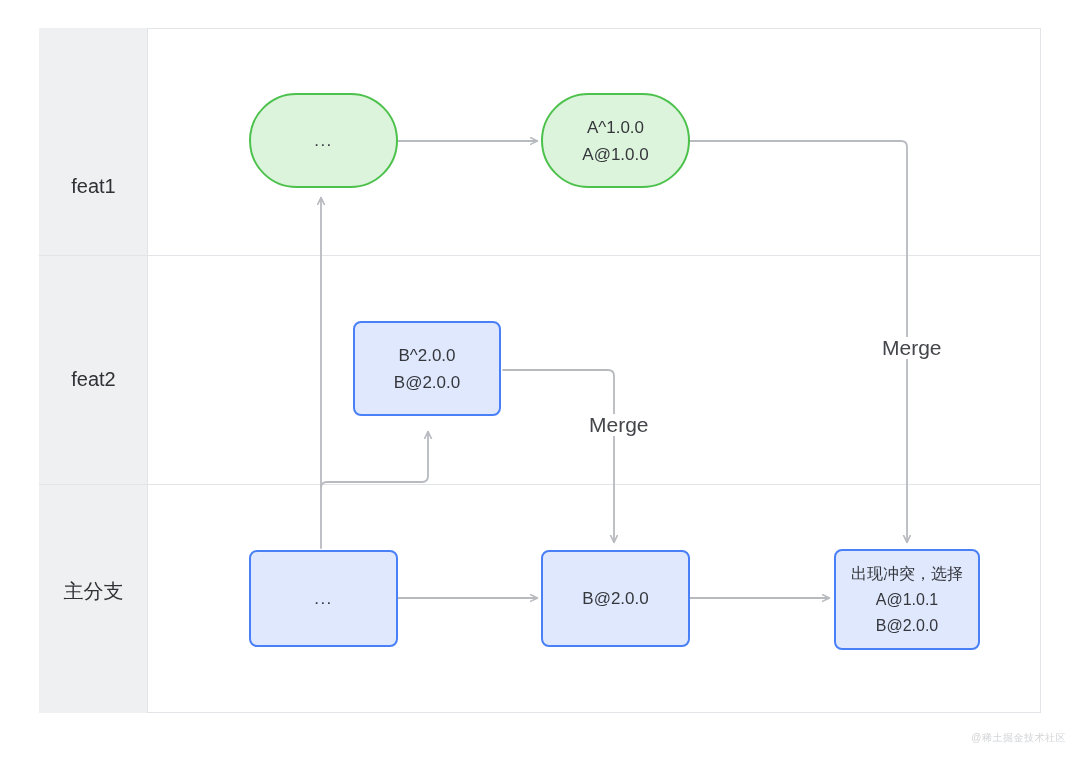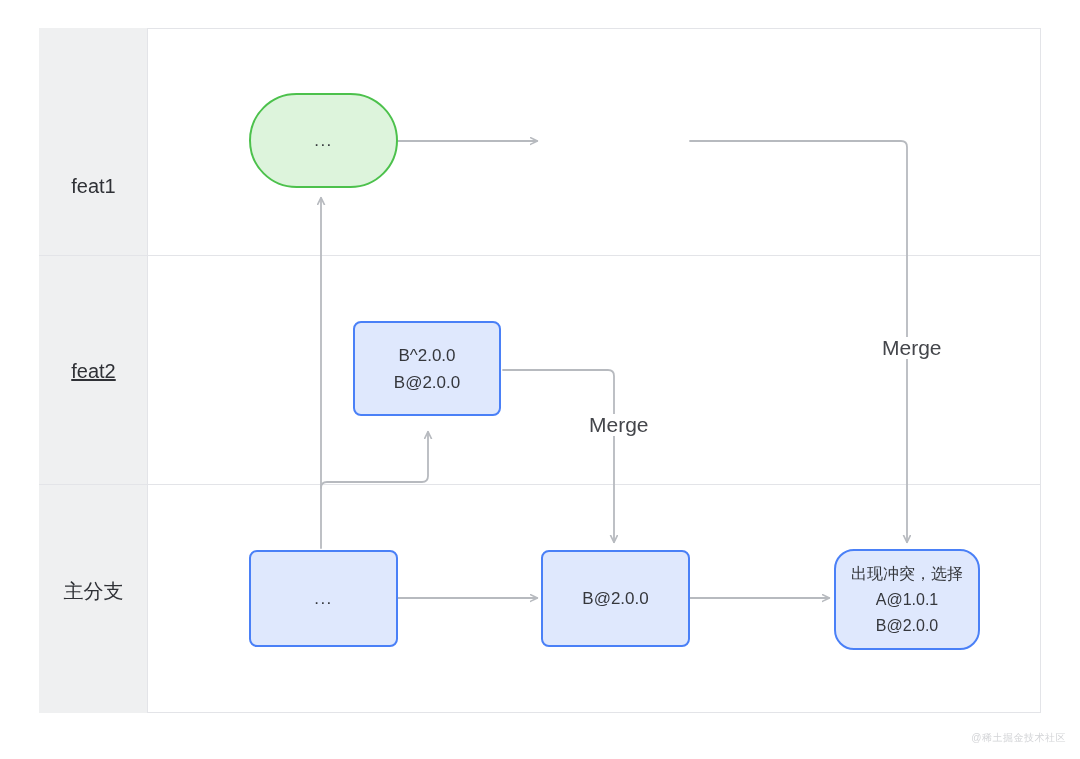--- a/index.html
+++ b/index.html
@@ -115,21 +115,21 @@
 <body>
 
 <div id="stage">
 
   <div class="frame"></div>
   <div class="lane-col"></div>
   <div class="row-divider" style="top:255px;"></div>
   <div class="row-divider" style="top:484px;"></div>
 
   <div class="lane-label" style="top:131px;margin-top:44px;">feat1</div>
-  <div class="lane-label" style="top:360px;text-decoration:underline;">feat2</div>
+  <div class="lane-label" style="top:368px;">feat2</div>
   <div class="lane-label" style="top:580px;">主分支</div>
 
   <div class="conn" style="left:0;top:0;width:1080px;height:759px;">
     <svg width="1080" height="759" viewBox="0 0 1080 759">
       <defs>
         <marker id="arrowhead" markerWidth="10" markerHeight="10" refX="7.2" refY="4" orient="auto" markerUnits="userSpaceOnUse">
           <path d="M0.6,0.6 L7.6,4 L0.6,7.4" fill="none" stroke="#b7babf" stroke-width="1.6" stroke-linecap="round" stroke-linejoin="round"></path>
         </marker>
       </defs>
       <g fill="none" stroke="#b7babf" stroke-width="1.8" stroke-linecap="round" stroke-linejoin="round">
@@ -151,35 +151,39 @@
     </svg>
   </div>
 
   <div class="edge-label" style="left:583px;top:414px;">Merge</div>
   <div class="edge-label" style="left:876px;top:337px;">Merge</div>
 
   <div class="node node-green" style="left:249px;top:93px;width:149px;height:95px;">
     <span class="line dots">...</span>
   </div>
 
+  <div class="node node-green" style="left:541px;top:93px;width:149px;height:95px;">
+    <span class="line">A^1.0.0</span>
+    <span class="line">A@1.0.0</span>
+  </div>
 
   <div class="node node-blue" style="left:353px;top:321px;width:148px;height:95px;align-items:center;">
     <span class="line">B^2.0.0</span>
     <span class="line">B@2.0.0</span>
   </div>
 
   <div class="node node-blue" style="left:249px;top:550px;width:149px;height:97px;">
     <span class="line dots">...</span>
   </div>
 
   <div class="node node-blue" style="left:541px;top:550px;width:149px;height:97px;">
     <span class="line">B@2.0.0</span>
   </div>
 
-  <div class="node node-blue node-cjk" style="left:834px;top:549px;width:146px;height:101px;border-radius:20px;">
+  <div class="node node-blue node-cjk" style="left:834px;top:549px;width:146px;height:101px;">
     <span class="line">出现冲突，选择</span>
     <span class="line">A@1.0.1</span>
     <span class="line">B@2.0.0</span>
   </div>
 
   <div class="watermark">@稀土掘金技术社区</div>
 
 </div>
 
 </body></html>

